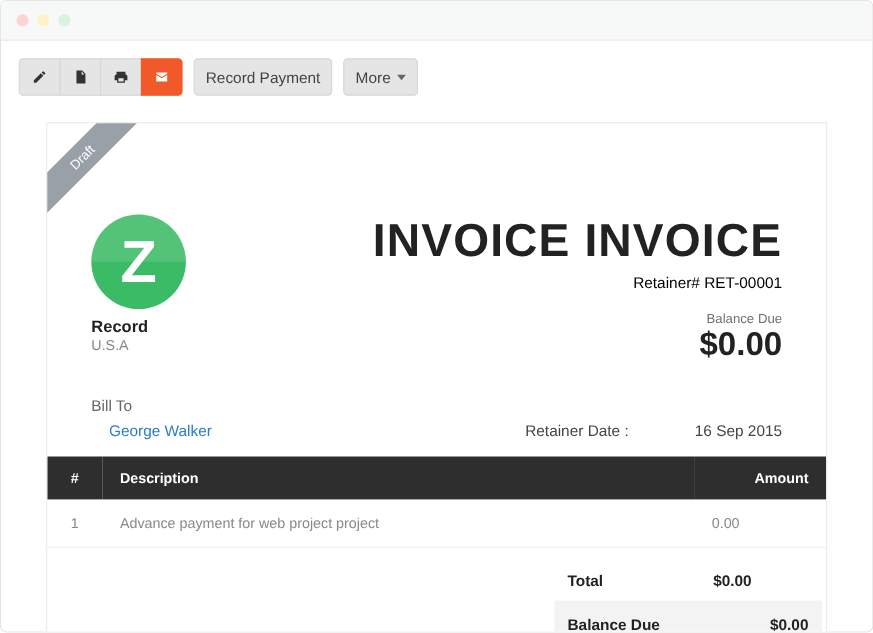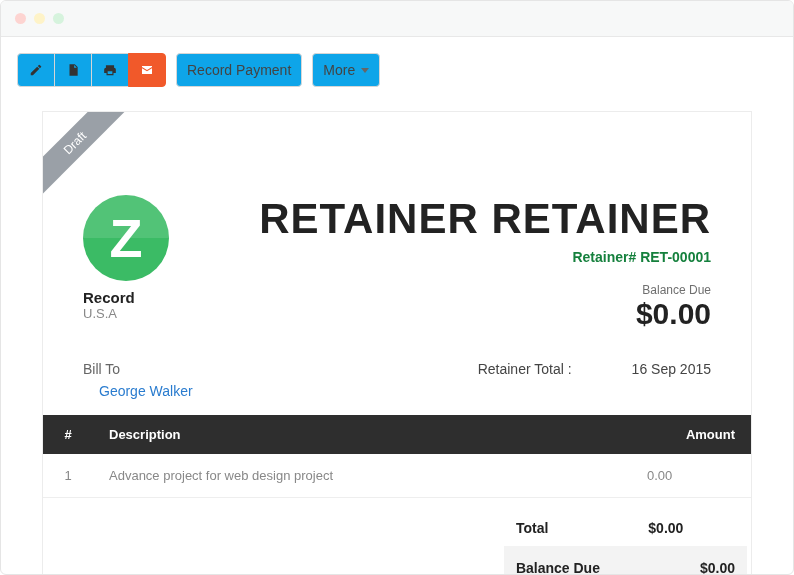--- a/index.html
+++ b/index.html
@@ -27,21 +27,21 @@
   .dot.green { background: #d6f3dd; }
 
   .toolbar-wrap { padding: 16px 16px 0 16px; }
   .toolbar {
     display: flex;
     gap: 10px;
     align-items: center;
   }
   .btn-group { display: flex; }
   .btn {
-    background: #0ea5e9;
+    background: #e5e5e5;
     border: 1px solid #d6d6d6;
     color: #444;
     height: 34px;
     min-width: 38px;
     display: flex;
     align-items: center;
     justify-content: center;
     cursor: pointer;
     font-size: 14px;
     padding: 0 10px;
@@ -102,27 +102,27 @@
     position: absolute;
     top: 0; left: 0;
     width: 100%; height: 50%;
     background: rgba(255,255,255,0.12);
   }
   .company-name { font-weight: 700; color: #222; margin-top: 8px; font-size: 15px; }
   .company-country { color: #888; font-size: 13px; margin-top: 0; }
 
   .title-col { text-align: right; margin-top: 55px; }
   .inv-title { font-size: 42px; font-weight: 700; color: #222; letter-spacing: 1px; }
-  .inv-number { color: #15803d; font-size: 14px; margin-top: 6px; font-weight: bold; }
+  .inv-number { color: #000000; font-size: 14px; margin-top: 6px; }
   .bal-label { color: #6f6f6f; font-size: 12px; margin-top: 18px; }
   .bal-value { color: #222; font-size: 30px; font-weight: 700; }
 
   .row2 {
     display: flex; justify-content: space-between;
-    margin-top: 30px; 
+    margin-top: 30px; align-items: flex-end;
     padding-bottom: 16px;
   }
   .billto-label { color: #666; font-size: 14px; }
   .billto-name { color: #2a7ccf; font-size: 14px; margin-top: 6px; cursor: pointer; margin-left: 16px; }
   .date-row { display: flex; gap: 60px; color: #444; font-size: 14px; }
 
   table.items { width: 100%; border-collapse: collapse; }
   table.items thead th {
     background: #2e2e2e; color: #fff;
     font-weight: 600; font-size: 13px;
@@ -203,51 +203,51 @@
     <div class="inv-body">
       <div class="inv-top">
         <div class="logo-col">
           <div class="logo">
             <span>Z</span>
           </div>
           <div class="company-name">Record</div>
           <div class="company-country">U.S.A</div>
         </div>
         <div class="title-col">
-          <div class="inv-title">RETAINER RETAINER</div>
+          <div class="inv-title">INVOICE INVOICE</div>
           <div class="inv-number">Retainer# RET-00001</div>
           <div class="bal-label">Balance Due</div>
           <div class="bal-value">$0.00</div>
         </div>
       </div>
 
       <div class="row2">
         <div>
           <div class="billto-label">Bill To</div>
           <div class="billto-name">George Walker</div>
         </div>
         <div class="date-row">
-          <span>Retainer Total :</span>
+          <span>Retainer Date :</span>
           <span>16 Sep 2015</span>
         </div>
       </div>
     </div>
 
     <table class="items">
       <thead>
         <tr>
           <th>#</th>
           <th>Description</th>
           <th>Amount</th>
         </tr>
       </thead>
       <tbody>
         <tr>
           <td>1</td>
-          <td>Advance project for web design project</td>
+          <td>Advance payment for web project project</td>
           <td>0.00</td>
         </tr>
       </tbody>
     </table>
 
     <div class="totals">
       <div class="trow">
         <span class="tl">Total</span>
         <span class="tv">$0.00</span>
       </div>

